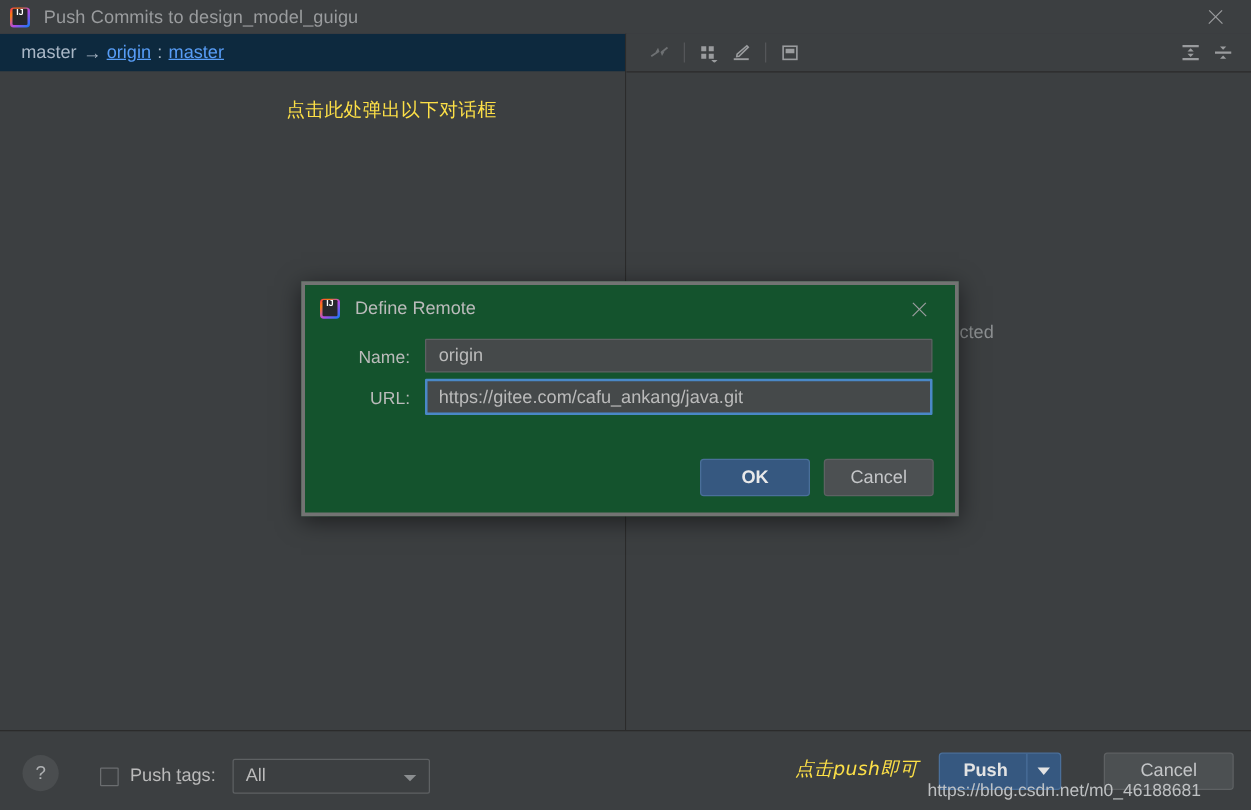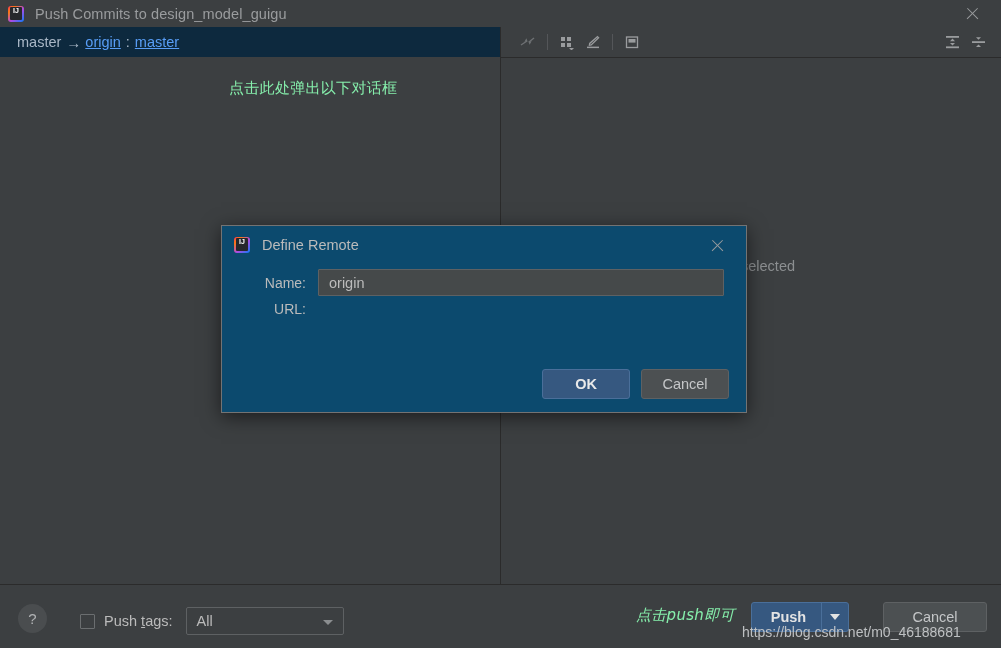--- a/index.html
+++ b/index.html
@@ -165,21 +165,21 @@
     left: 240px;
     top: 231px;
     font-size: 14.5px;
     color: #8c8f91;
     white-space: nowrap;
   }
 
   
   .annot {
     position: absolute;
-    color: #86efac;
+    color: #fde047;
     font-size: 15px;
     font-family: "DejaVu Sans", "Liberation Sans", sans-serif;
     white-space: nowrap;
     letter-spacing: .3px;
   }
   #annot-top { left: 229px; top: 52px; }
   #annot-push { left: 636px; top: 606px; font-style: italic; }
 
   
   #bottom-bar {
@@ -312,26 +312,26 @@
     font-size: 14px;
     color: #c9cbcd;
     opacity: .92;
     white-space: nowrap;
     font-family: "Liberation Sans", sans-serif;
   }
 
   
   #define-remote-dialog {
     position: absolute;
-    left: 221px;
+    left: 241px;
     top: 225px;
     width: 526px;
     height: 188px;
-    background: #0c4a6e;
-    border: 1px solid #737373;
+    background: #14532d;
+    border: 3px solid #737373;
     box-shadow: 0 4px 18px rgba(0,0,0,.55);
     box-sizing: border-box;
     z-index: 50;
   }
   #dialog-titlebar {
     height: 38px;
     display: flex;
     align-items: center;
     padding: 0 0 0 12px;
     position: relative;
@@ -540,19 +540,20 @@
     </div>
   </div>
 
   <div class="form-row">
     <div class="form-label">Name:</div>
     <div class="text-field">origin</div>
   </div>
 
   <div class="form-row">
     <div class="form-label">URL:</div>
+    <div class="text-field focused">https://gitee.com/cafu_ankang/java.git</div>
   </div>
 
   <div id="dialog-buttons">
     <div id="ok-button">OK</div>
     <div id="dialog-cancel-button">Cancel</div>
   </div>
 </div>
 
 </body></html>

